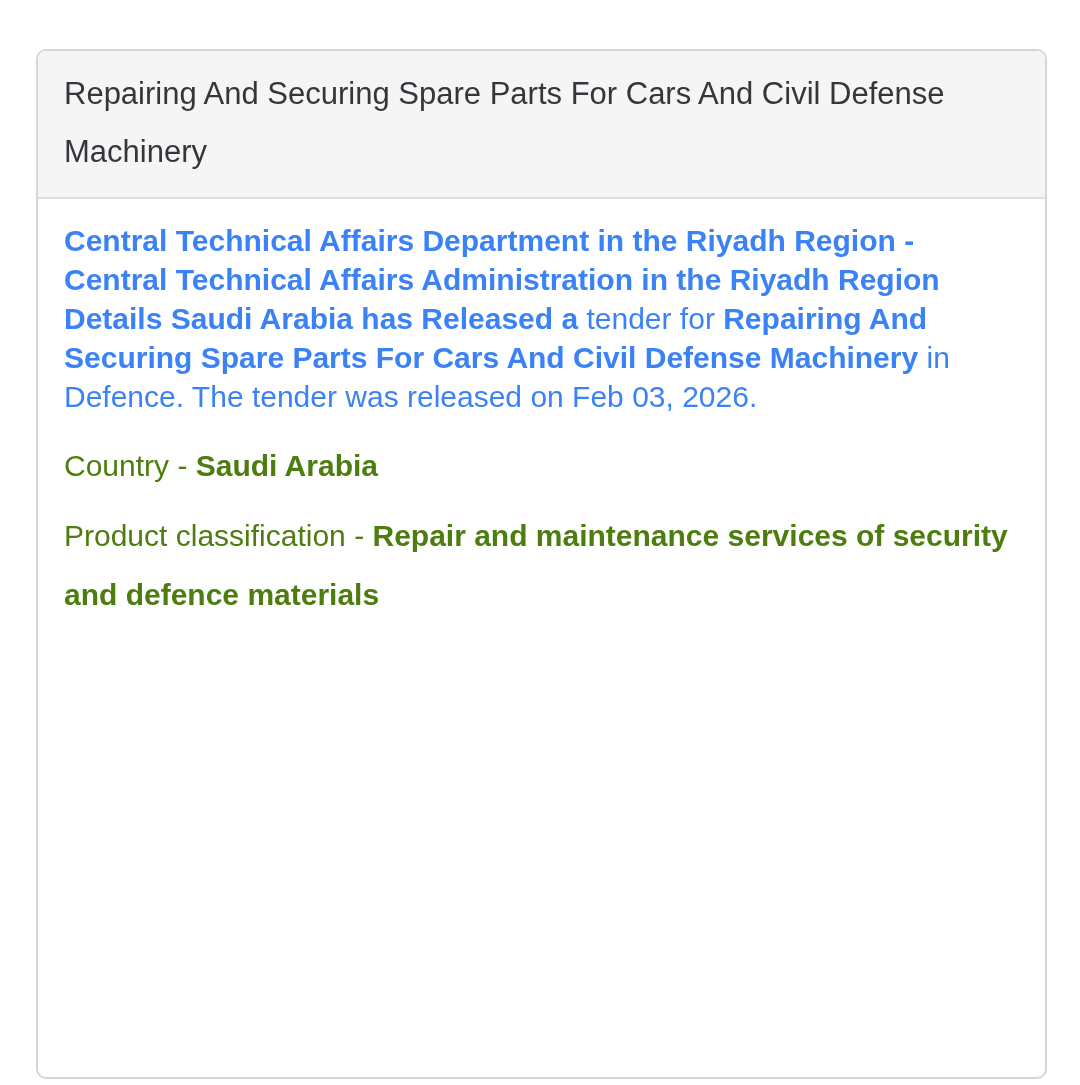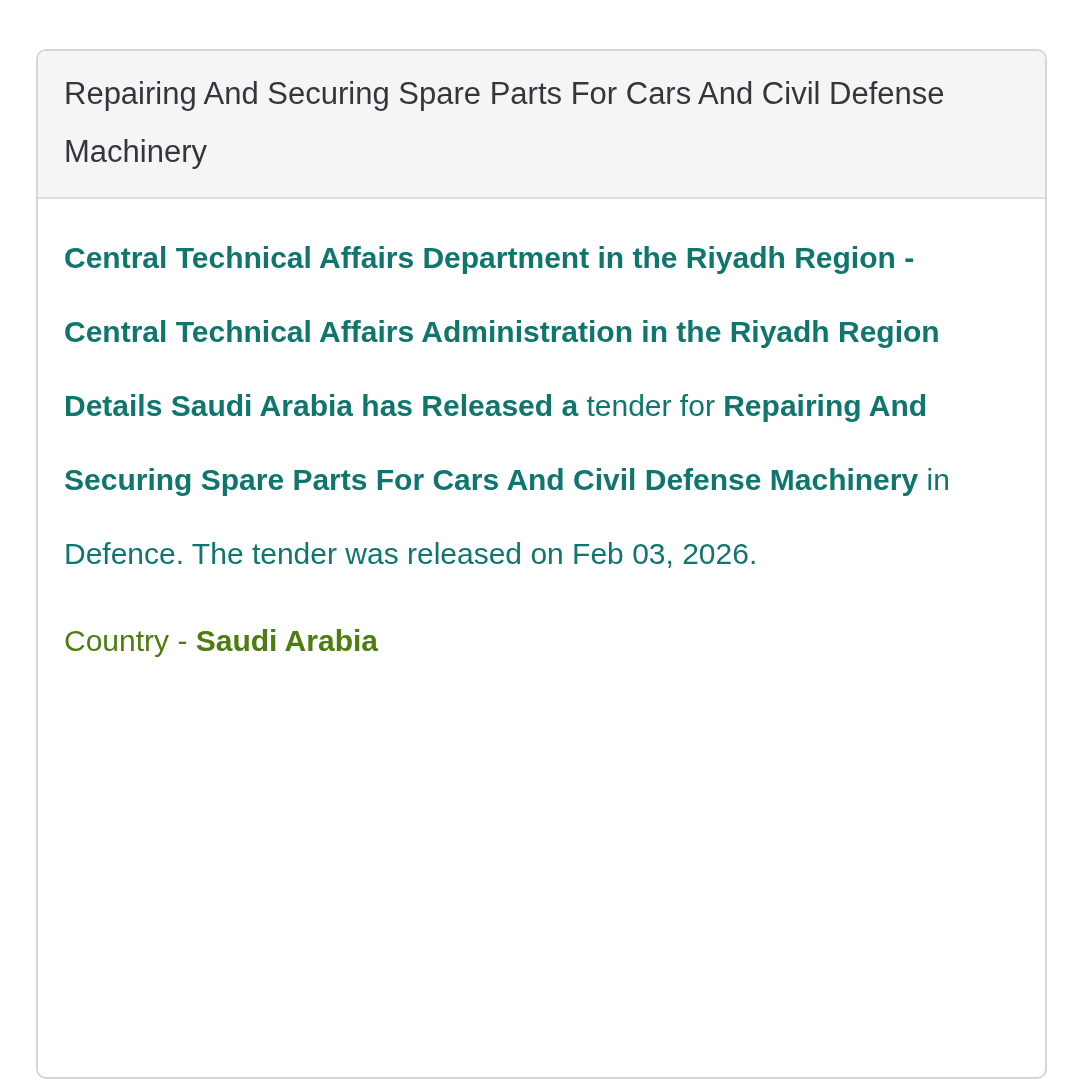--- a/index.html
+++ b/index.html
@@ -34,22 +34,22 @@
     line-height: 58px;
     font-weight: 400;
     color: #33373c;
   }
   .card-body {
     background: #ffffff;
     padding: 22px 24px 34px 26px;
   }
   .description {
     font-size: 30px;
-    line-height: 74px;
-    color: #0f766e;
+    line-height: 39px;
+    color: #3b82f6;
     margin-bottom: 20px;
   }
   .seg-normal   { font-weight: 400; }
   .seg-semibold { font-weight: 600; }
   .seg-bold     { font-weight: 700; }
   .field {
     font-size: 30px;
     line-height: 59px;
     color: #4d7c0f;
     margin-bottom: 11px;
@@ -73,16 +73,20 @@
       <p class="description"><span class="seg-semibold">Central Technical Affairs Department in the Riyadh Region - Central Technical Affairs Administration in the Riyadh Region Details Saudi Arabia has Released a</span><span class="seg-normal"> tender for </span><span class="seg-bold">Repairing And Securing Spare Parts For Cars And Civil Defense Machinery</span><span class="seg-normal"> in Defence. The tender was released on Feb 03, 2026.</span></p>
 
       <p class="field">
         <span class="field-label">Country -</span>
         <span class="field-value">Saudi Arabia</span>
       </p>
 
 
 
 
+      <p class="field">
+        <span class="field-label">Product classification -</span>
+        <span class="field-value">Repair and maintenance services of security and defence materials</span>
+      </p>
 
     </div>
   </div>
 </div>
 
 </body></html>

